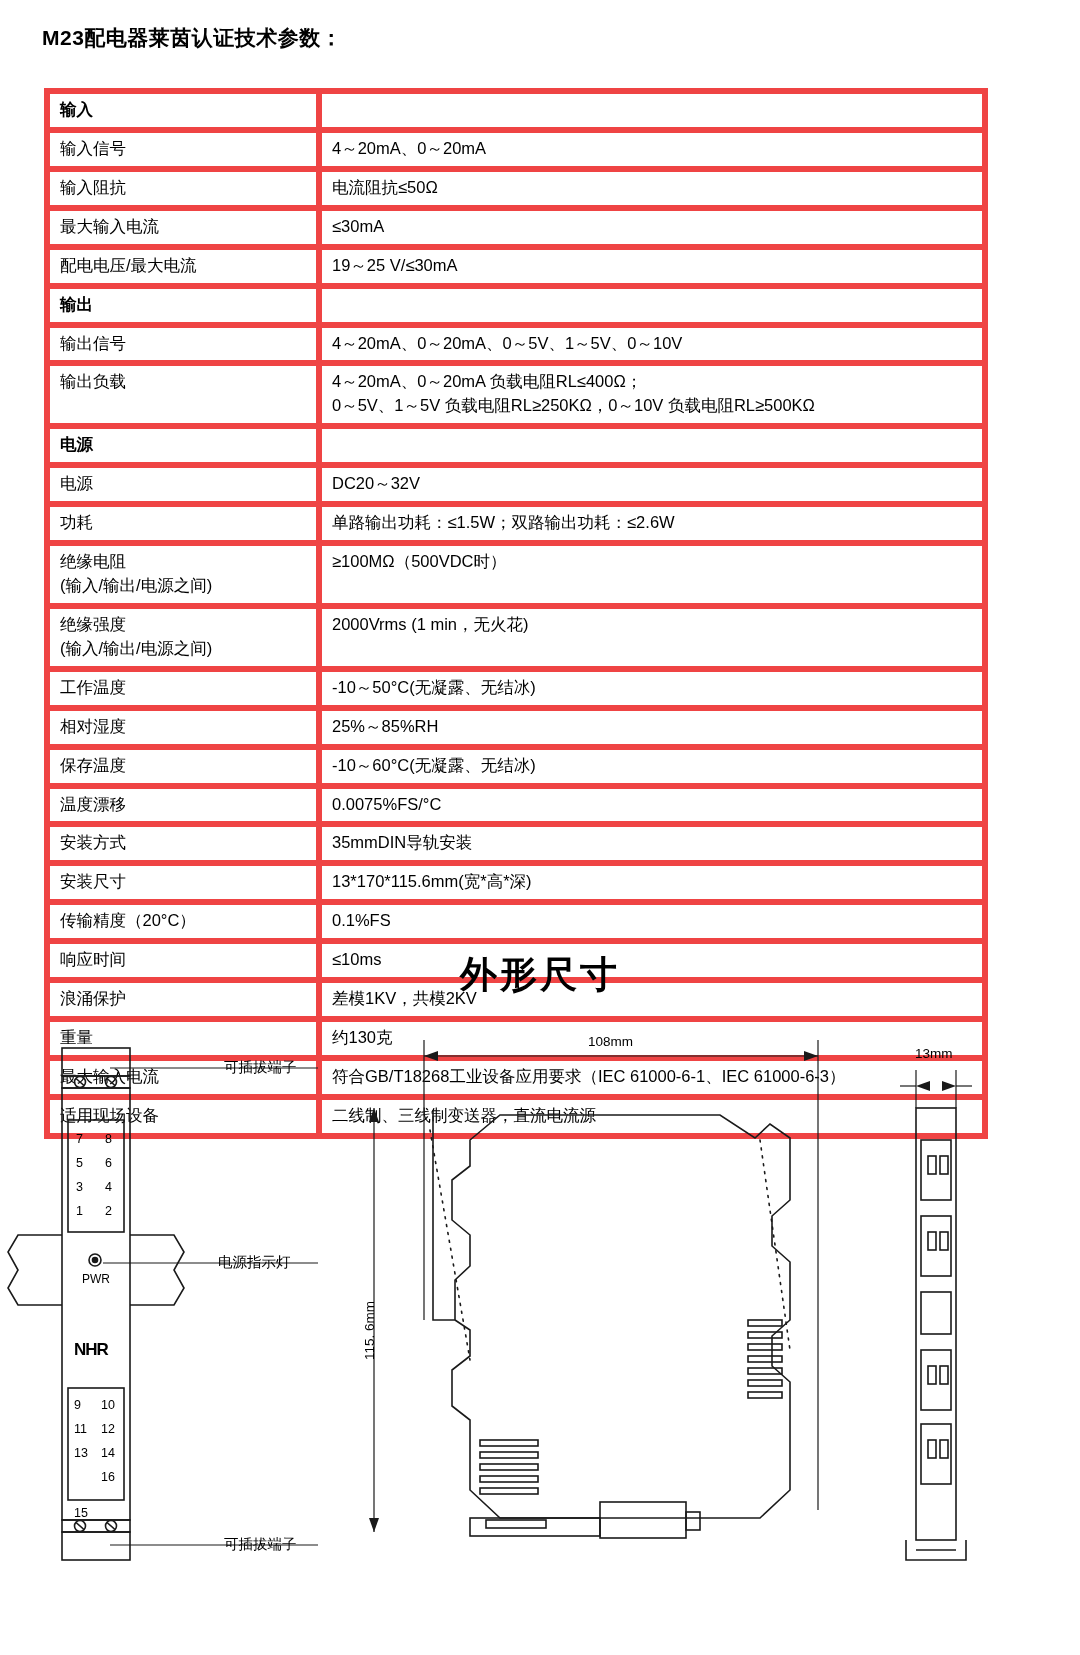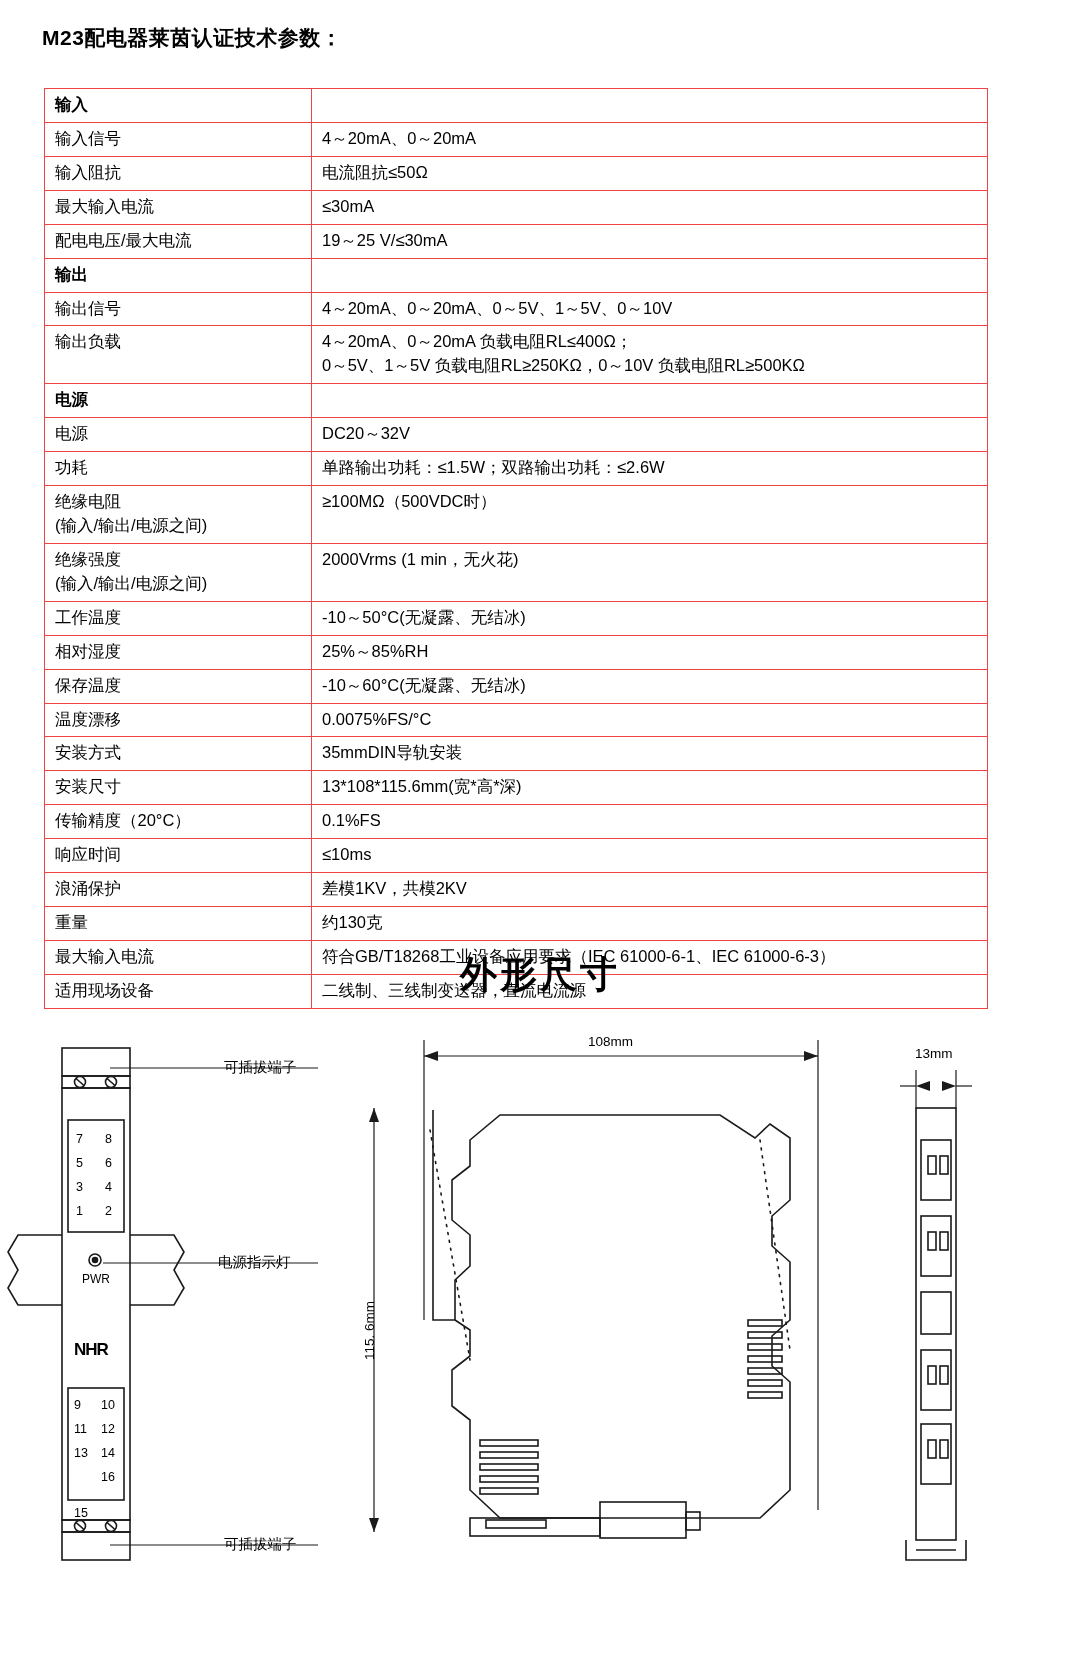--- a/index.html
+++ b/index.html
@@ -25,21 +25,21 @@
   }
   table.spec {
     position: absolute;
     left: 44px;
     top: 88px;
     width: 944px;
     border-collapse: collapse;
     table-layout: fixed;
   }
   table.spec td {
-    border: 1px solid #ef4444;
+    border: 6px solid #ef4444;
     padding: 4px 8px 5px 10px;
     font-size: 16.5px;
     line-height: 1.45;
     vertical-align: top;
     height: 18px;
   }
   table.spec td.label {
     width: 248px;
   }
   table.spec tr.section td.label {
@@ -171,21 +171,21 @@
       <tr>
         <td class="label"><span>温度漂移</span></td>
         <td class="value"><span>0.0075%FS/°C</span></td>
       </tr>
       <tr>
         <td class="label"><span>安装方式</span></td>
         <td class="value"><span>35mmDIN导轨安装</span></td>
       </tr>
       <tr>
         <td class="label"><span>安装尺寸</span></td>
-        <td class="value"><span>13*108*115.6mm(宽*高*深)</span></td>
+        <td class="value"><span>13*170*115.6mm(宽*高*深)</span></td>
       </tr>
       <tr>
         <td class="label"><span>传输精度（20°C）</span></td>
         <td class="value"><span>0.1%FS</span></td>
       </tr>
       <tr>
         <td class="label"><span>响应时间</span></td>
         <td class="value"><span>≤10ms</span></td>
       </tr>
       <tr>

